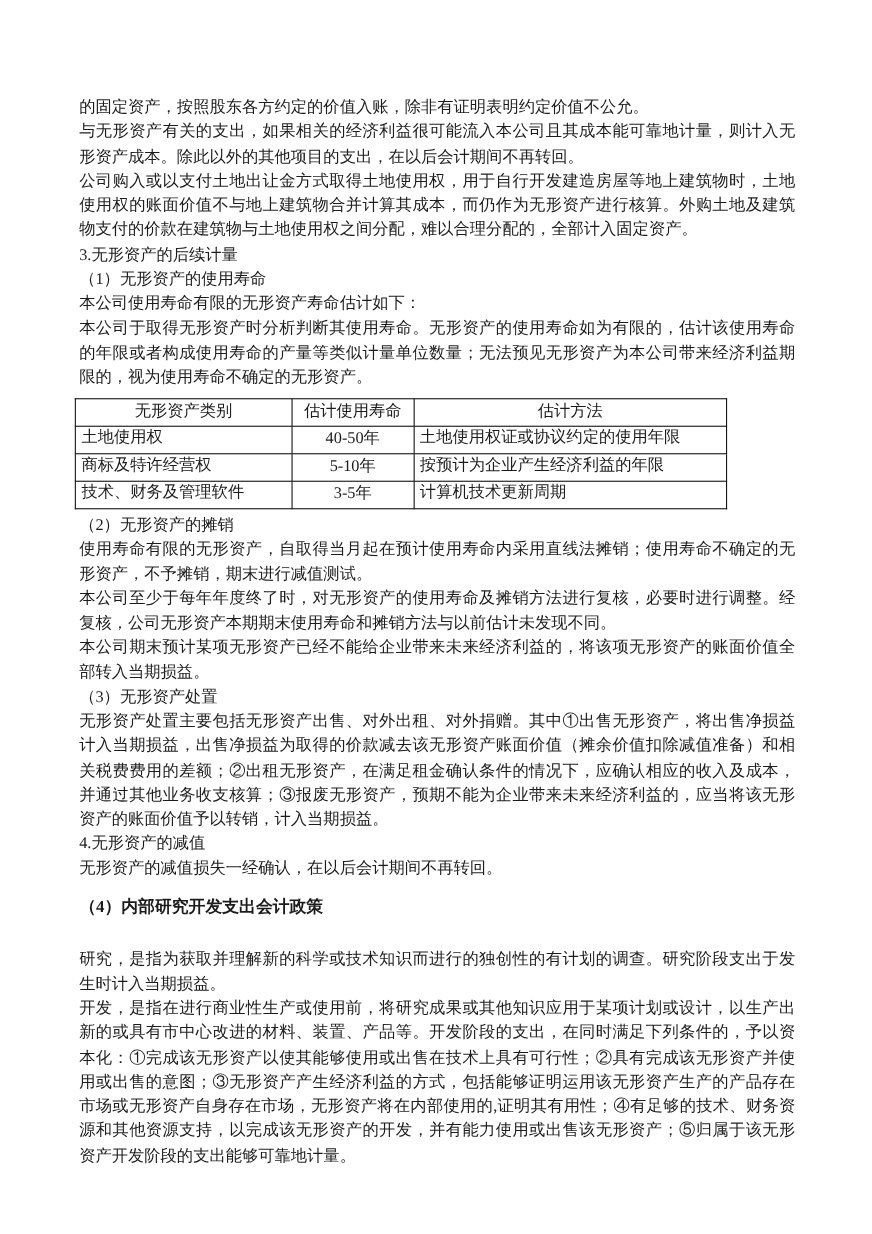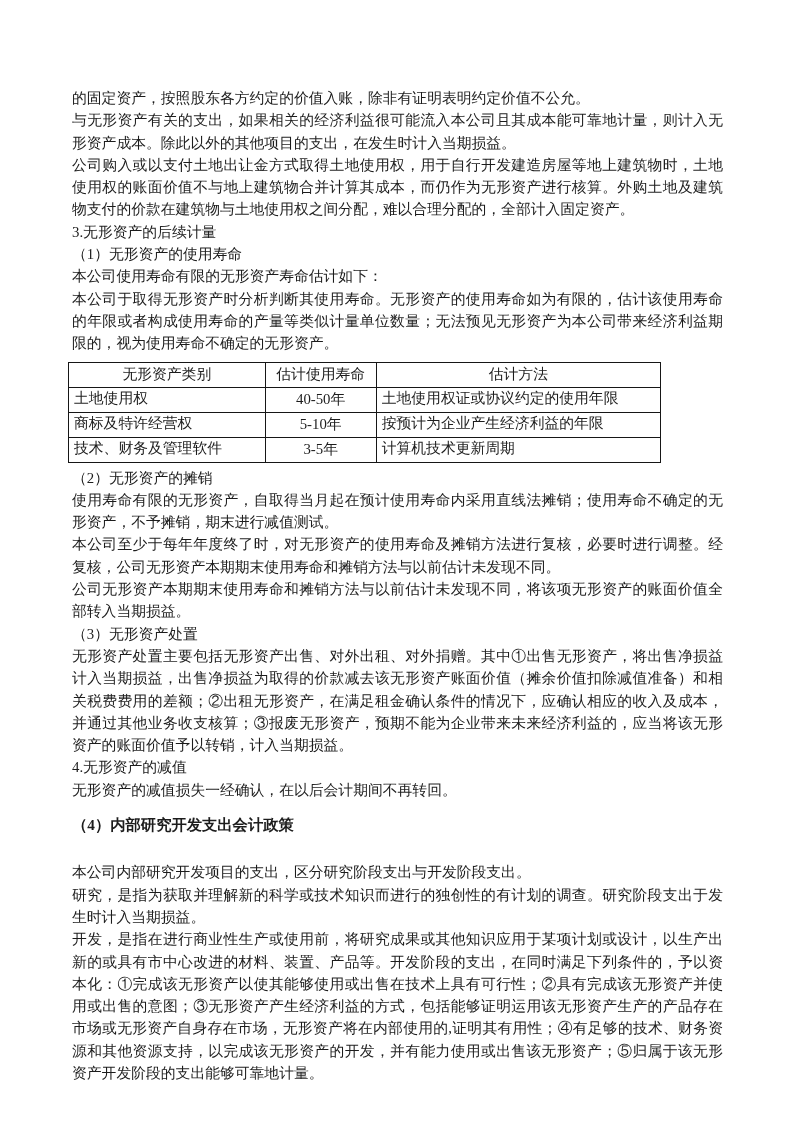--- a/index.html
+++ b/index.html
@@ -58,21 +58,21 @@
     text-align: left;
   }
 </style>
 </head>
 <body>
 
 <div class="page">
   <div class="content">
 
     <p>的固定资产，按照股东各方约定的价值入账，除非有证明表明约定价值不公允。</p>
-    <p>与无形资产有关的支出，如果相关的经济利益很可能流入本公司且其成本能可靠地计量，则计入无形资产成本。除此以外的其他项目的支出，在发生时计入当期损益。</p>
+    <p>与无形资产有关的支出，如果相关的经济利益很可能流入本公司且其成本能可靠地计量，则计入无形资产成本。除此以外的其他项目的支出，在以后会计期间不再转回。</p>
     <p>公司购入或以支付土地出让金方式取得土地使用权，用于自行开发建造房屋等地上建筑物时，土地使用权的账面价值不与地上建筑物合并计算其成本，而仍作为无形资产进行核算。外购土地及建筑物支付的价款在建筑物与土地使用权之间分配，难以合理分配的，全部计入固定资产。</p>
 
     <p>3.无形资产的后续计量</p>
     <p>（1）无形资产的使用寿命</p>
     <p>本公司使用寿命有限的无形资产寿命估计如下：</p>
     <p>本公司于取得无形资产时分析判断其使用寿命。无形资产的使用寿命如为有限的，估计该使用寿命的年限或者构成使用寿命的产量等类似计量单位数量；无法预见无形资产为本公司带来经济利益期限的，视为使用寿命不确定的无形资产。</p>
 
     <table class="useful-life">
       <colgroup>
         <col class="col-category">
@@ -101,28 +101,27 @@
           <td class="cell-left">技术、财务及管理软件</td>
           <td class="cell-center">3-5年</td>
           <td class="cell-left">计算机技术更新周期</td>
         </tr>
       </tbody>
     </table>
 
     <p>（2）无形资产的摊销</p>
     <p>使用寿命有限的无形资产，自取得当月起在预计使用寿命内采用直线法摊销；使用寿命不确定的无形资产，不予摊销，期末进行减值测试。</p>
     <p>本公司至少于每年年度终了时，对无形资产的使用寿命及摊销方法进行复核，必要时进行调整。经复核，公司无形资产本期期末使用寿命和摊销方法与以前估计未发现不同。</p>
-    <p>公司无形资产本期期末使用寿命和摊销方法与以前估计未发现不同，将该项无形资产的账面价值全部转入当期损益。</p>
+    <p>本公司期末预计某项无形资产已经不能给企业带来未来经济利益的，将该项无形资产的账面价值全部转入当期损益。</p>
 
     <p>（3）无形资产处置</p>
     <p>无形资产处置主要包括无形资产出售、对外出租、对外捐赠。其中①出售无形资产，将出售净损益计入当期损益，出售净损益为取得的价款减去该无形资产账面价值（摊余价值扣除减值准备）和相关税费费用的差额；②出租无形资产，在满足租金确认条件的情况下，应确认相应的收入及成本，并通过其他业务收支核算；③报废无形资产，预期不能为企业带来未来经济利益的，应当将该无形资产的账面价值予以转销，计入当期损益。</p>
 
     <p>4.无形资产的减值</p>
     <p>无形资产的减值损失一经确认，在以后会计期间不再转回。</p>
 
     <p class="heading-bold">（4）内部研究开发支出会计政策</p>
 
-    <p>本公司内部研究开发项目的支出，区分研究阶段支出与开发阶段支出。</p>
     <p>研究，是指为获取并理解新的科学或技术知识而进行的独创性的有计划的调查。研究阶段支出于发生时计入当期损益。</p>
     <p>开发，是指在进行商业性生产或使用前，将研究成果或其他知识应用于某项计划或设计，以生产出新的或具有市中心改进的材料、装置、产品等。开发阶段的支出，在同时满足下列条件的，予以资本化：①完成该无形资产以使其能够使用或出售在技术上具有可行性；②具有完成该无形资产并使用或出售的意图；③无形资产产生经济利益的方式，包括能够证明运用该无形资产生产的产品存在市场或无形资产自身存在市场，无形资产将在内部使用的,证明其有用性；④有足够的技术、财务资源和其他资源支持，以完成该无形资产的开发，并有能力使用或出售该无形资产；⑤归属于该无形资产开发阶段的支出能够可靠地计量。</p>
 
   </div>
 </div>
 
 </body></html>

